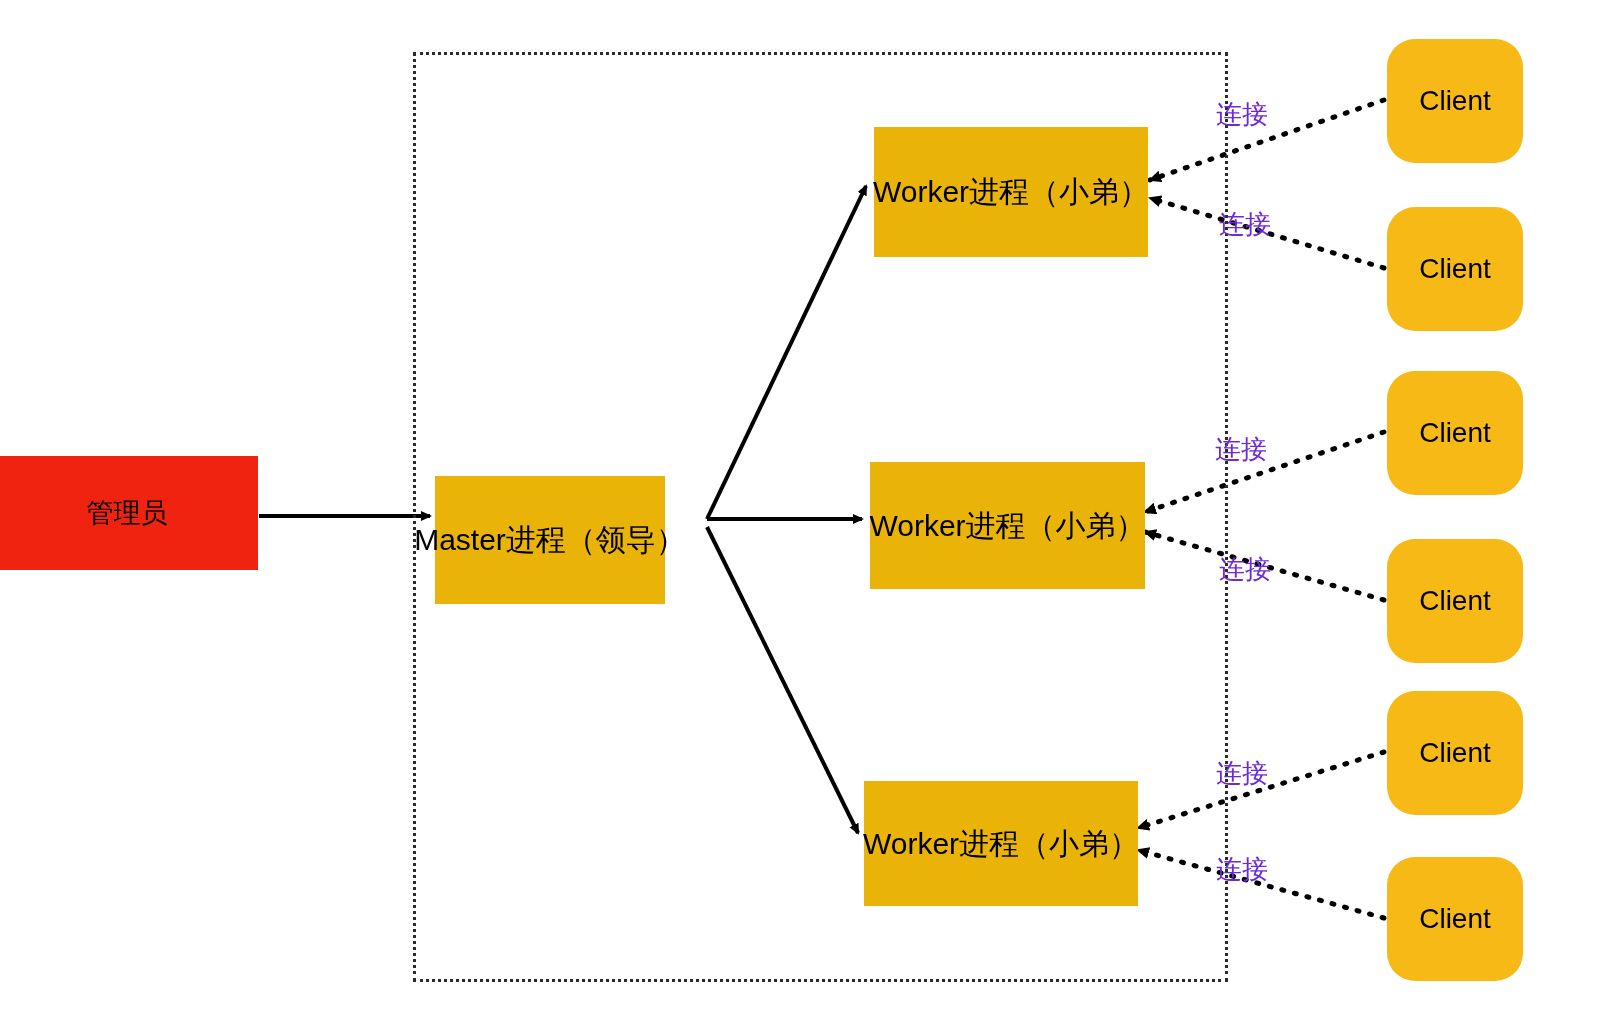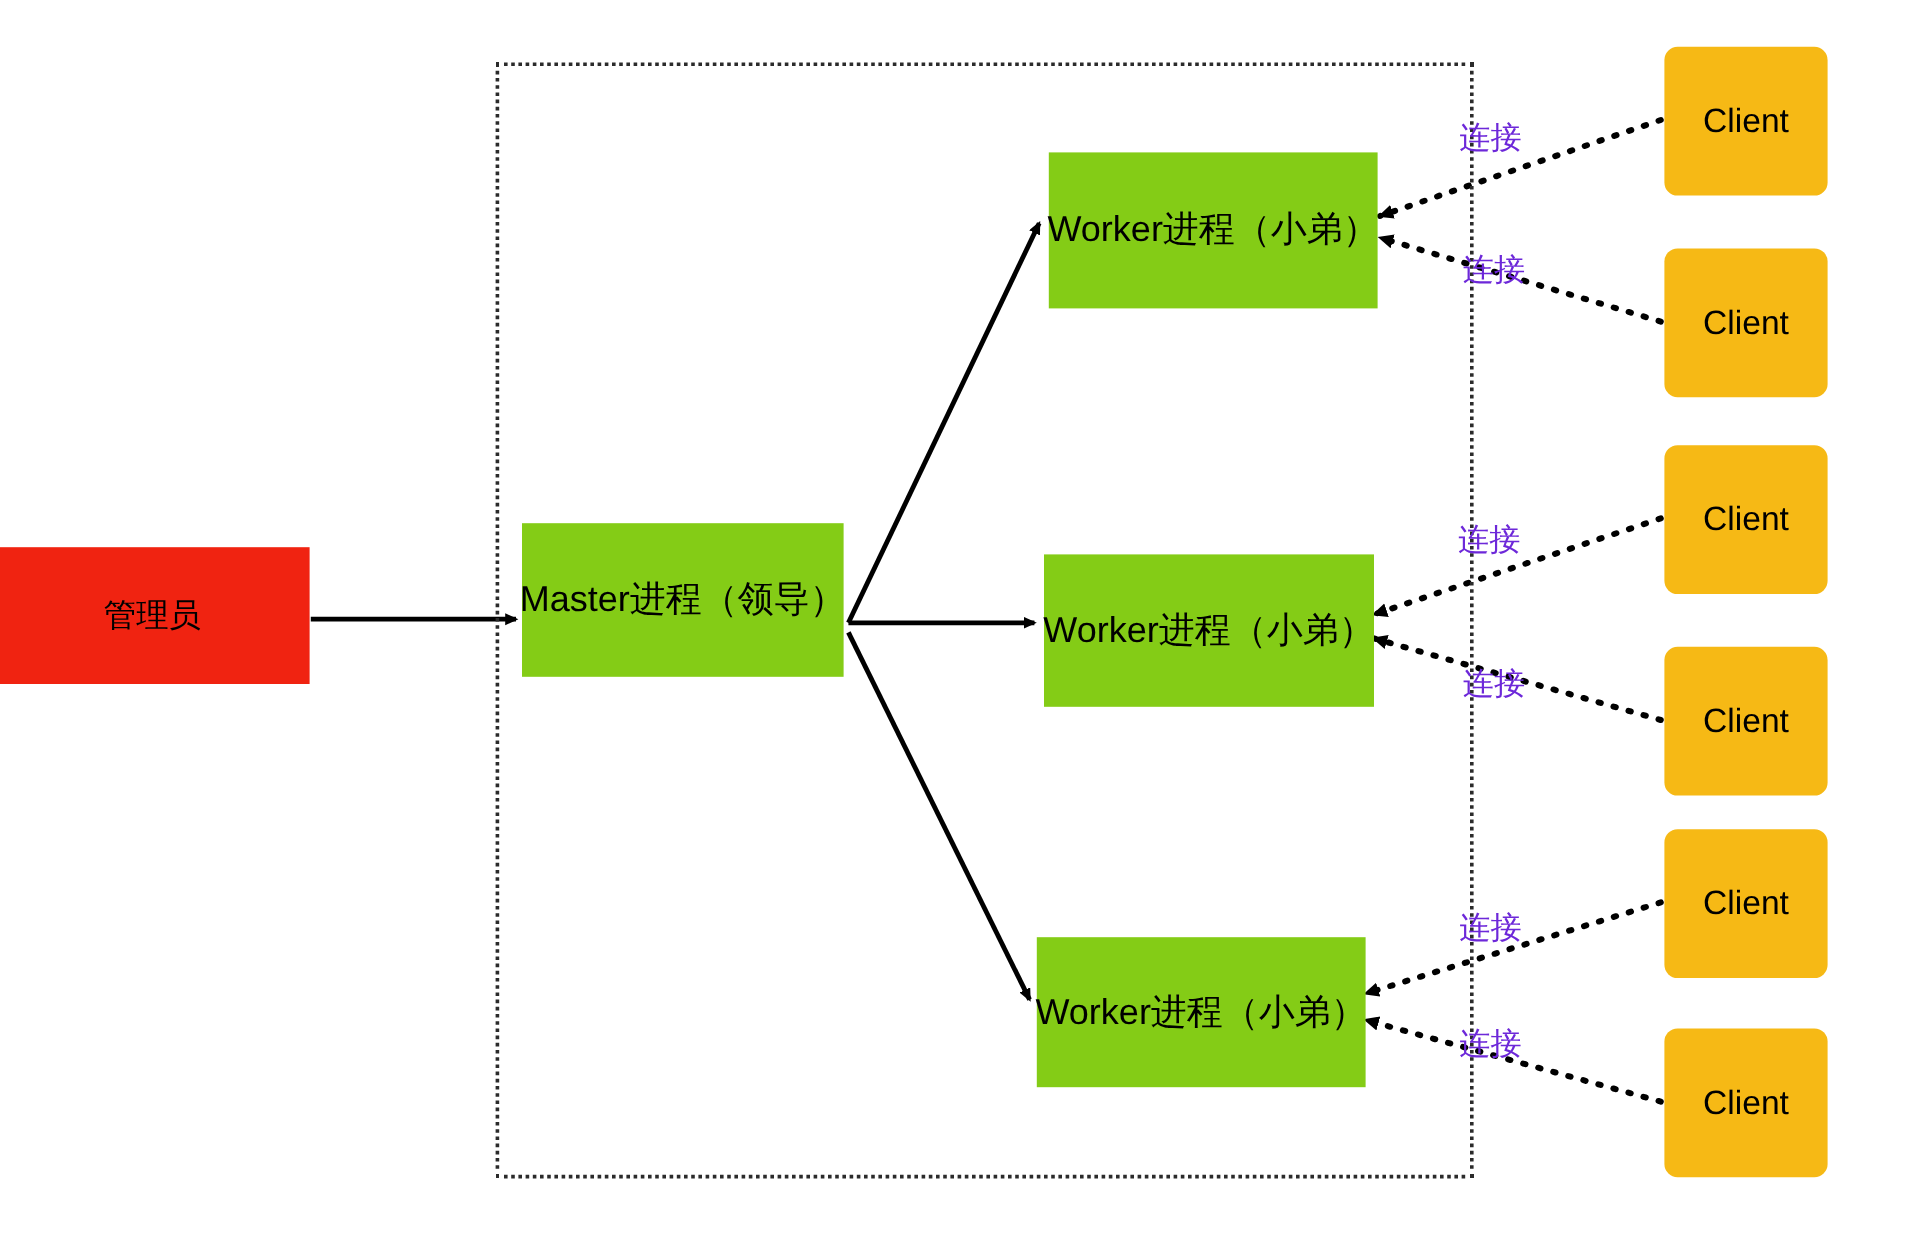--- a/index.html
+++ b/index.html
@@ -33,26 +33,26 @@
     color: #000000;
     text-align: center;
     line-height: 1.2;
     white-space: nowrap;
   }
   .node-admin {
     background: #F02311;
     font-size: 27px;
   }
   .node-proc {
-    background: #84cc16;
+    background: #eab308;
     font-size: 30px;
   }
   .node-client {
     background: #F6B915;
-    border-radius: 11px;
+    border-radius: 28px;
     font-size: 28px;
     align-items: center;
   }
   .group-box {
     position: absolute;
     box-sizing: border-box;
     border: 3px dotted #2b2b2b;
     background: transparent;
   }
   .edge-label {
@@ -98,21 +98,21 @@
 
     <line x1="1384" y1="918" x2="1138" y2="850" stroke="#000000" stroke-width="5" stroke-dasharray="2 11" stroke-linecap="round" marker-end="url(#arrow-dot)"></line>
   </svg>
 
   <div class="group-box" style="left:413px; top:52px; width:815px; height:930px;"></div>
 
   <div class="node node-admin" style="left:-4px; top:456px; width:262px; height:114px;">
     <span>管理员</span>
   </div>
 
-  <div class="node node-proc" style="left:435px; top:436px; width:268px; height:128px;">
+  <div class="node node-proc" style="left:435px; top:476px; width:230px; height:128px;">
     <span>Master进程（领导）</span>
   </div>
 
   <div class="node node-proc" style="left:874px; top:127px; width:274px; height:130px;">
     <span>Worker进程（小弟）</span>
   </div>
 
   <div class="node node-proc" style="left:870px; top:462px; width:275px; height:127px;">
     <span>Worker进程（小弟）</span>
   </div>

